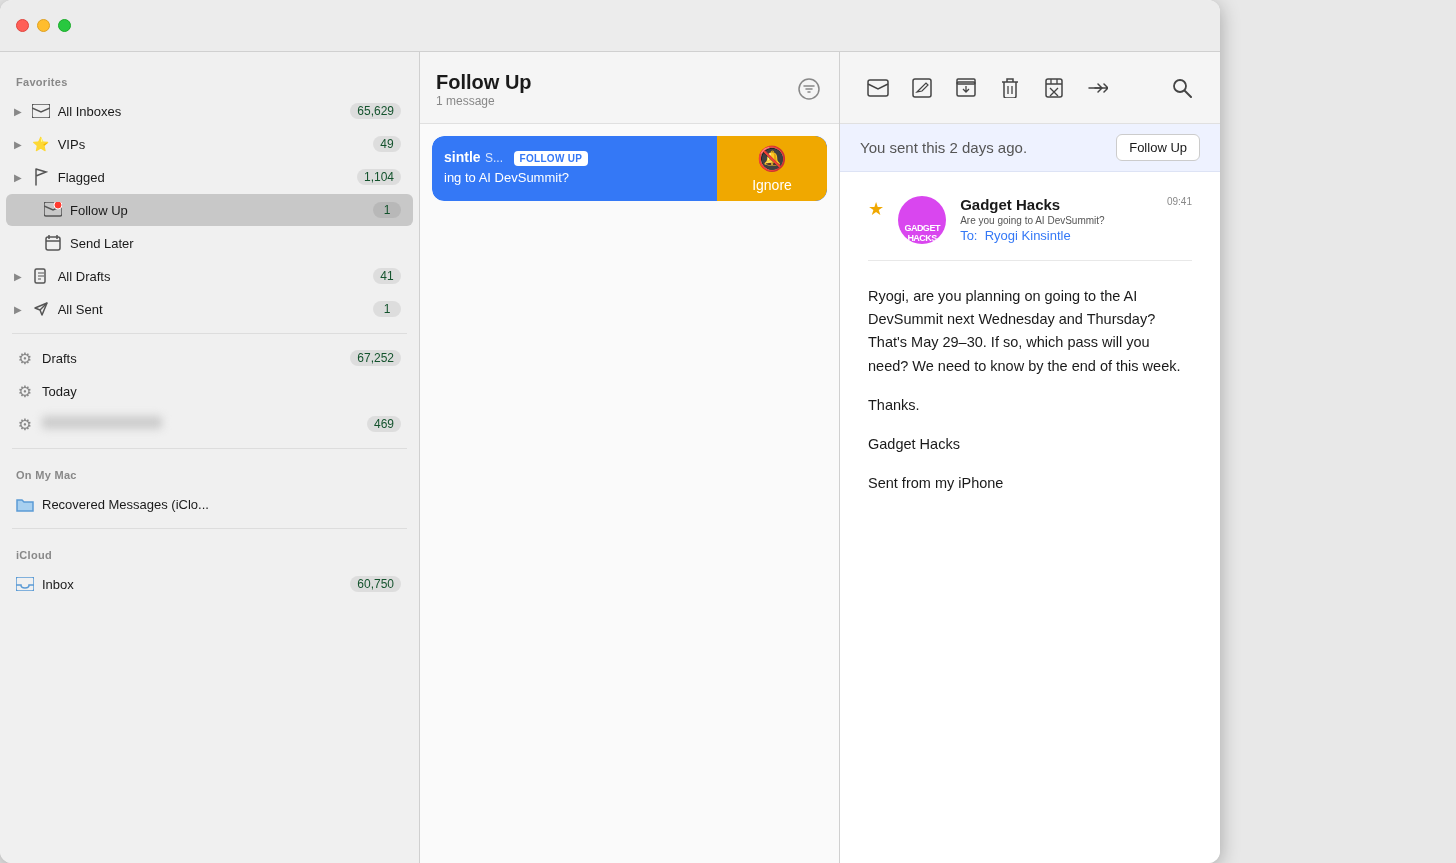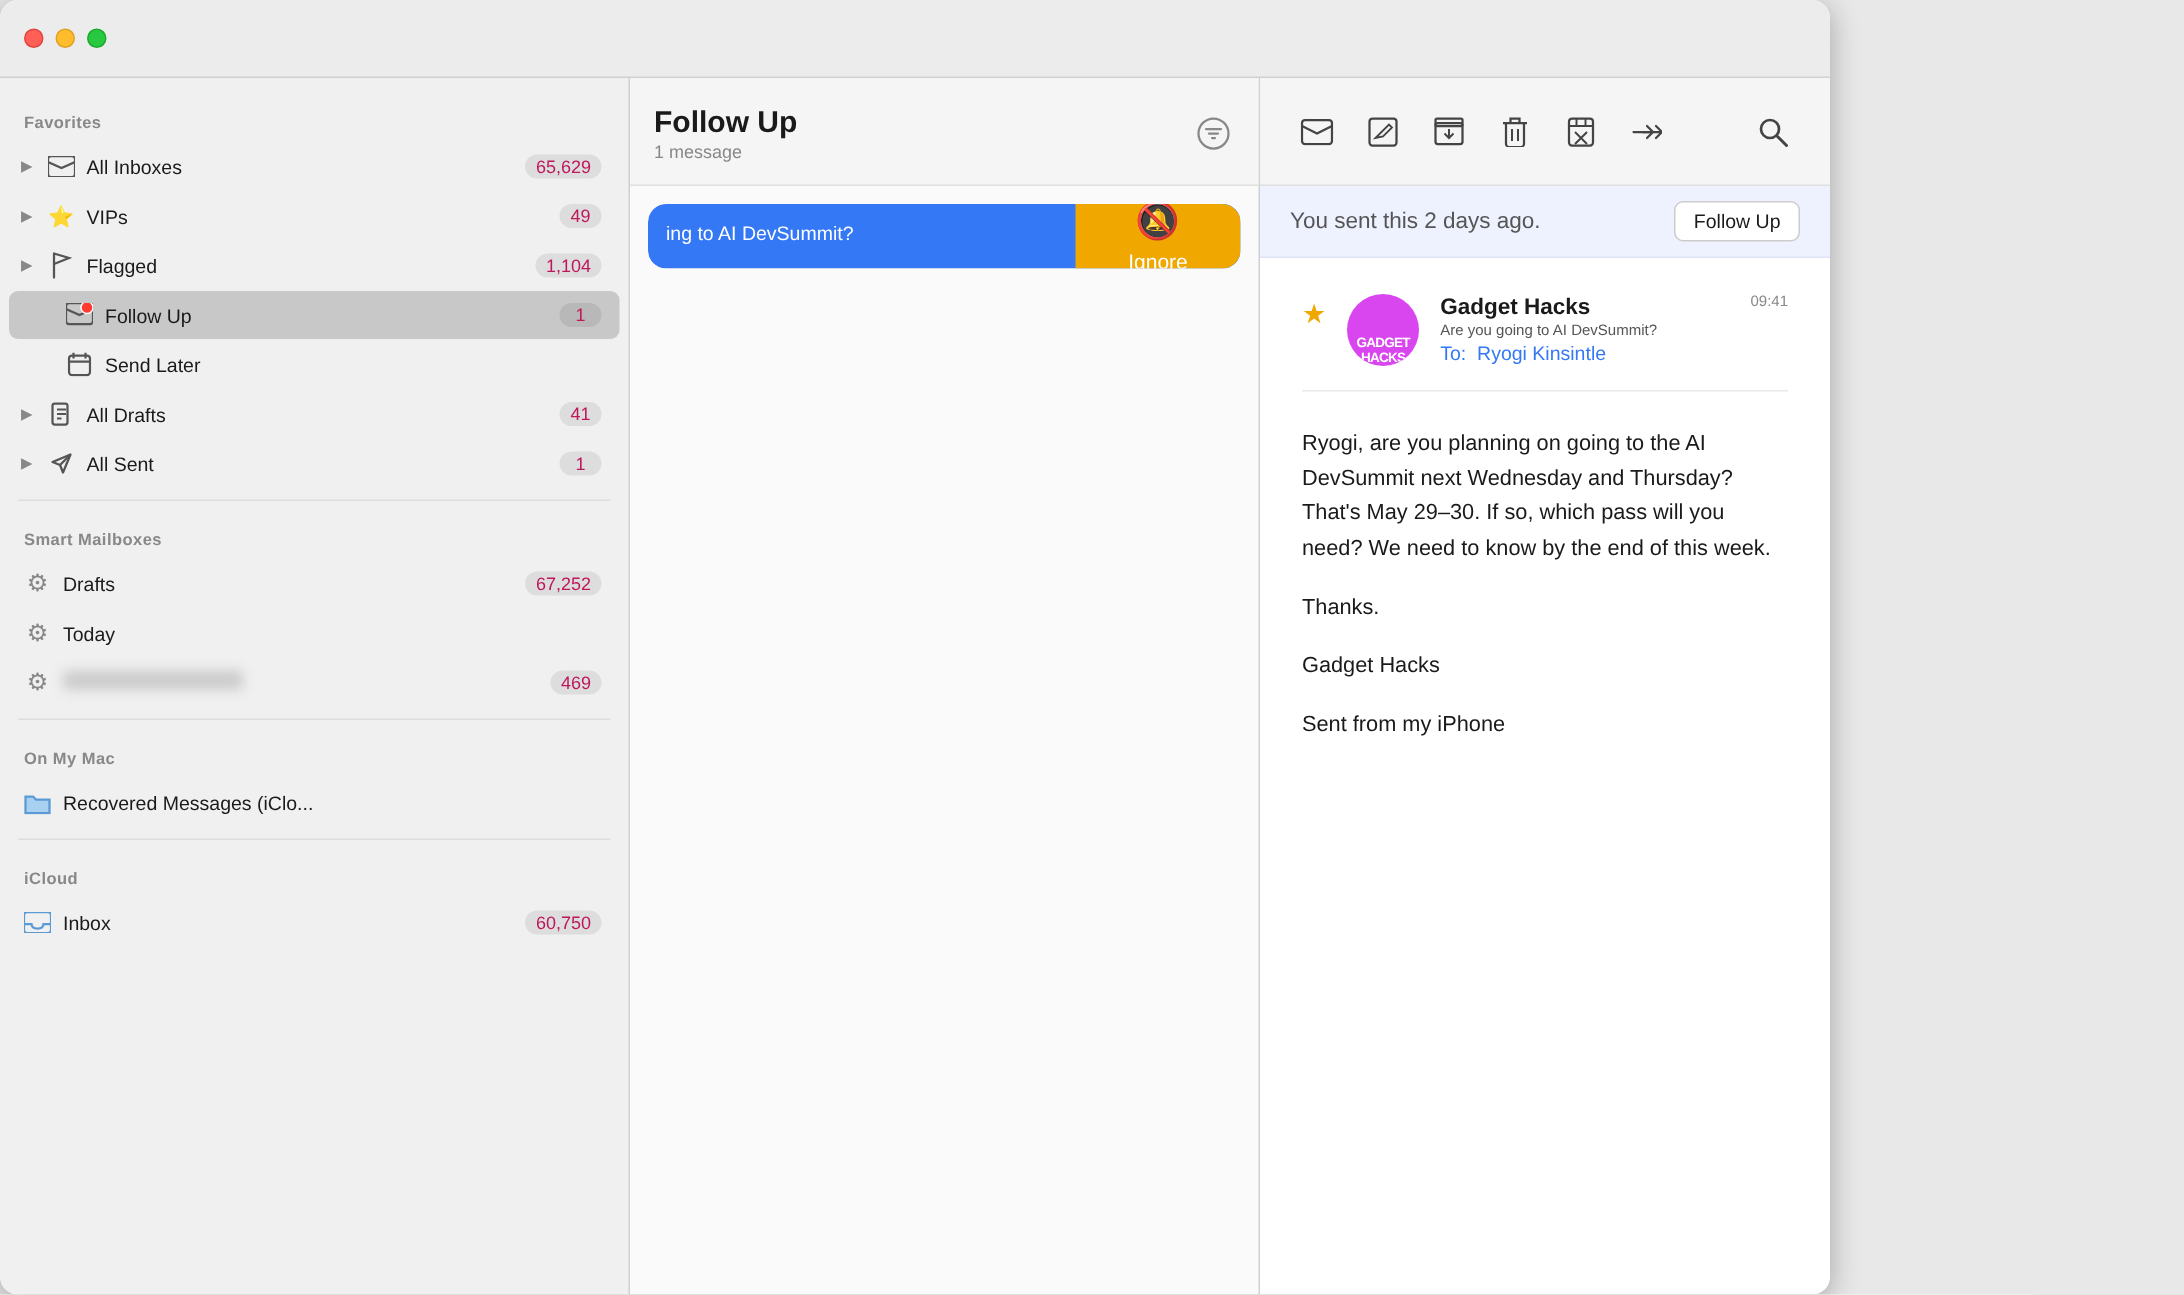--- a/index.html
+++ b/index.html
@@ -114,21 +114,21 @@
       color: #1a1a1a;
       font-weight: 400;
     }
 
     .sidebar-item.active .sidebar-item-label {
       font-weight: 500;
     }
 
     .sidebar-item-count {
       font-size: 12px;
-      color: #be185d;
+      color: #14532d;
       background: rgba(0,0,0,0.08);
       border-radius: 10px;
       padding: 1px 7px;
       min-width: 28px;
       text-align: center;
     }
 
     .sidebar-divider {
       height: 1px;
       background: rgba(0,0,0,0.08);
@@ -493,21 +493,20 @@
             <path d="M14 2 L2 7 L7 9 L9 14 Z" stroke="#555" stroke-width="1.5" fill="none" stroke-linejoin="round"></path>
             <path d="M7 9 L14 2" stroke="#555" stroke-width="1.5"></path>
           </svg>
         </span>
         <span class="sidebar-item-label">All Sent</span>
         <span class="sidebar-item-count">1</span>
       </div>
 
       <div class="sidebar-divider"></div>
 
-      <div class="sidebar-section-header">Smart Mailboxes</div>
 
       <div class="sidebar-item">
         <span class="sidebar-item-icon" style="font-size:16px; color:#888;">⚙</span>
         <span class="sidebar-item-label">Drafts</span>
         <span class="sidebar-item-count">67,252</span>
       </div>
 
       <div class="sidebar-item">
         <span class="sidebar-item-icon" style="font-size:16px; color:#888;">⚙</span>
         <span class="sidebar-item-label">Today</span>
@@ -560,20 +559,27 @@
           <svg width="22" height="22" viewBox="0 0 22 22" fill="none">
             <circle cx="11" cy="11" r="10" stroke="#888" stroke-width="1.5" fill="none"></circle>
             <path d="M6 8 L16 8 M8 11 L14 11 M10 14 L12 14" stroke="#888" stroke-width="1.5" stroke-linecap="round"></path>
           </svg>
         </div>
       </div>
 
       <div class="message-list">
         <div style="position:relative; margin: 12px; overflow:hidden; border-radius: 12px;">
           <div class="message-card" style="margin:0; border-radius:12px 0 0 12px;">
+            <div class="message-card-top">
+              <div>
+                <span class="message-card-from">sintle</span>
+                <span style="font-size:12px; color:rgba(255,255,255,0.8);"> <span>S...</span></span>
+                <span class="followup-badge" style="margin-left:6px;">FOLLOW UP</span>
+              </div>
+            </div>
             <div class="message-card-subject">ing to AI DevSummit?</div>
           </div>
 
           <div class="swipe-action-ignore" style="position:absolute; right:0; top:0; height:100%; width:110px; border-radius: 0 12px 12px 0;">
             <div class="swipe-action-icon">🔕</div>
             <div class="swipe-action-label">Ignore</div>
           </div>
         </div>
       </div>
     </div>

